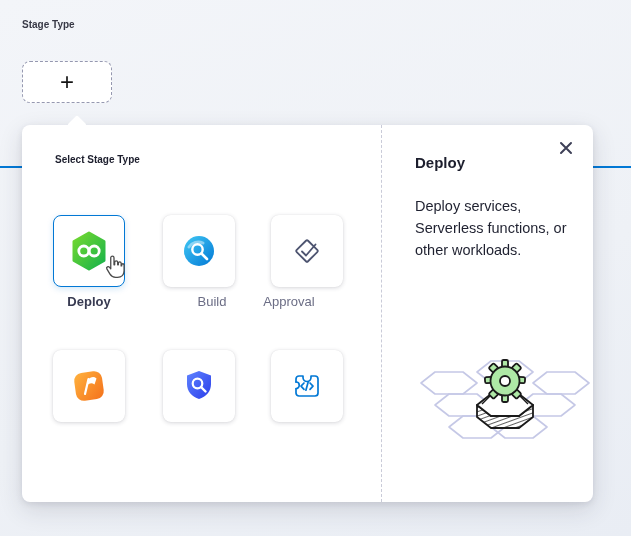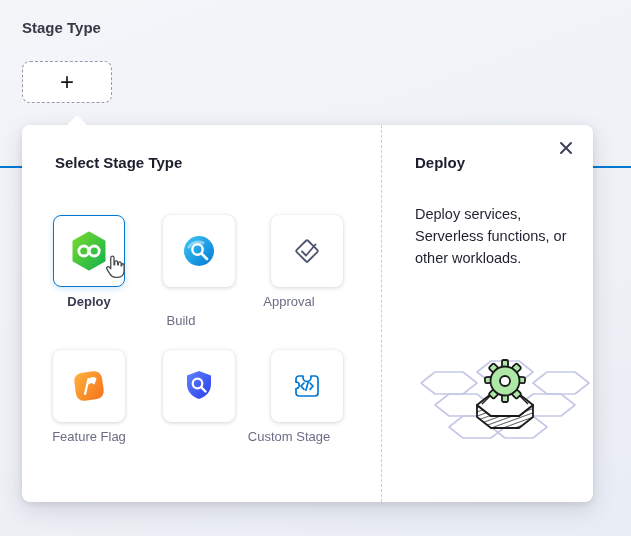--- a/index.html
+++ b/index.html
@@ -4,58 +4,58 @@
 <style>
   * { box-sizing: border-box; margin: 0; padding: 0; }
   html,body { width:631px; height:536px; }
   body {
     font-family: "Liberation Sans", sans-serif;
     background: linear-gradient(160deg, #f3f5f9 0%, #eef1f6 60%, #e9edf4 100%);
     position: relative;
     overflow: hidden;
   }
   .pipeline-line { position:absolute; left:0; right:0; top:166px; height:2px; background:#0278d5; z-index:0; }
-  .stage-type-label { position:absolute; left:22px; top:19px; font-size:15px; font-weight:600; color:#383946; z-index:1; }
+  .stage-type-label { position:absolute; left:22px; top:19px; font-size:10px; font-weight:600; color:#383946; z-index:1; }
   .add-stage-btn {
     position:absolute; left:22px; top:61px; width:90px; height:42px;
     background:#fff; border:1.6px dashed #9598b0; border-radius:8px;
     display:flex; align-items:center; justify-content:center;
     font-size:24px; font-weight:400; color:#141414; cursor:pointer; z-index:1;
   }
   .popover {
     position:absolute; left:22px; top:125px; width:571px; height:377px;
     background:#fff; border-radius:8px;
     box-shadow:0 8px 24px rgba(40,41,61,.14), 0 2px 6px rgba(40,41,61,.10);
     z-index:2;
   }
   .popover-caret {
     position:absolute; left:48px; top:-7px; width:14px; height:14px;
     background:#fff; transform:rotate(45deg); border-radius:2px;
   }
-  .popover-title { position:absolute; left:33px; top:29px; font-size:15px; font-weight:700; color:#1c1e2d; }
+  .popover-title { position:absolute; left:33px; top:29px; font-size:10px; font-weight:700; color:#1c1e2d; }
   .close-btn { position:absolute; right:16px; top:12px; width:22px; height:22px; display:flex; align-items:center; justify-content:center; cursor:pointer; background:none; border:none; }
   .divider { position:absolute; left:359px; top:0; bottom:0; width:0; border-left:1px dashed #c9cbd8; }
   .card {
     position:absolute; width:72px; height:72px; background:#fff; border-radius:8px;
     box-shadow:0 1px 4px rgba(40,41,61,.18), 0 0 1px rgba(40,41,61,.12);
     display:flex; align-items:center; justify-content:center; cursor:pointer;
   }
   .card.selected { border:1.6px solid #0278d5; box-shadow:0 2px 6px rgba(2,120,213,.18); }
   .card-label {
     position:absolute; width:110px; text-align:center;
     font-size:13px; line-height:16px; color:#6b6d85; cursor:pointer;
   }
   .card-label.selected { color:#383b52; font-weight:700; }
   
   .c0 { left:31px; }  .c1 { left:141px; } .c2 { left:249px; }
   .r0 { top:90px; }   .r1 { top:225px; }
-  .lc0 { left:12px; } .lc1 { left:104px;margin-top:19px; } .lc2 { left:212px; }
+  .lc0 { left:12px; } .lc1 { left:135px; } .lc2 { left:212px; }
   .lr0 { top:169px; } .lr1 { top:304px; }
   .detail-title { position:absolute; left:393px; top:29px; font-size:15px; font-weight:700; color:#1c1e2d; }
-  .detail-desc { position:absolute; left:393px; top:70px; width:172px; font-size:14.5px; line-height:22px; color:#1f2130;margin-top:8px; }
+  .detail-desc { position:absolute; left:393px; top:70px; width:172px; font-size:14.5px; line-height:22px; color:#1f2130; }
   .illustration { position:absolute; left:398px; top:222px; }
   .hand-cursor { position:absolute; left:79px; top:129px; pointer-events:none; }
 </style>
 </head>
 <body>
 
 <div class="pipeline-line"></div>
 
 <div class="stage-type-label">Stage Type</div>
 
@@ -149,22 +149,20 @@
         <polyline points="16,16 13,19.2 16,22.4"></polyline>
         <polyline points="22,16 25,19.2 22,22.4"></polyline>
         <line x1="20.1" y1="15.2" x2="17.9" y2="23.2"></line>
       </g>
     </svg>
   </div>
 
   <div class="card-label selected lc0 lr0">Deploy</div>
   <div class="card-label lc1 lr0">Build</div>
   <div class="card-label lc2 lr0">Approval</div>
-  <div class="card-label lc0 lr1">Feature Flag</div>
-  <div class="card-label lc2 lr1">Custom Stage</div>
 
   <div class="divider"></div>
 
   <div class="detail-title">Deploy</div>
   <div class="detail-desc">Deploy services, Serverless functions, or other workloads.</div>
 
   <svg class="illustration" width="170" height="118" viewBox="0 0 170 118">
     <defs>
       <pattern id="hatch" width="4" height="4" patternUnits="userSpaceOnUse" patternTransform="rotate(70)">
         <rect width="4" height="4" fill="#ffffff"></rect>

